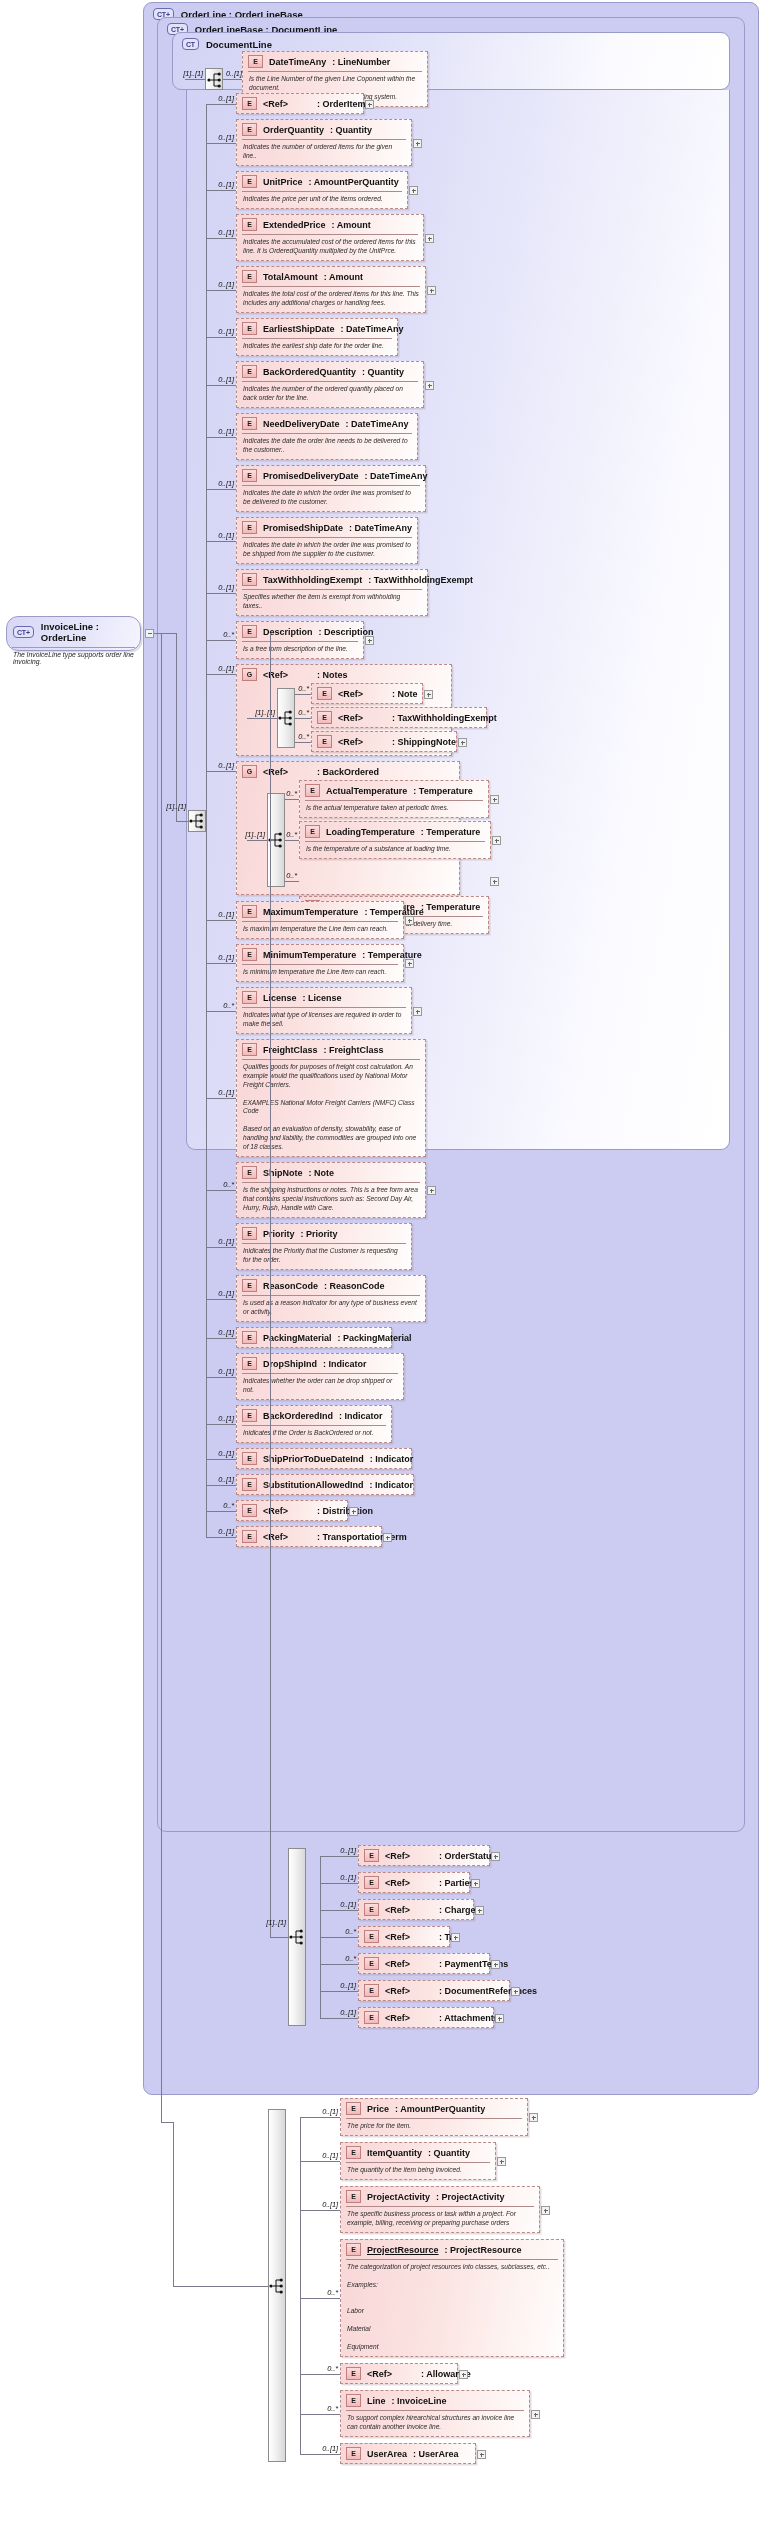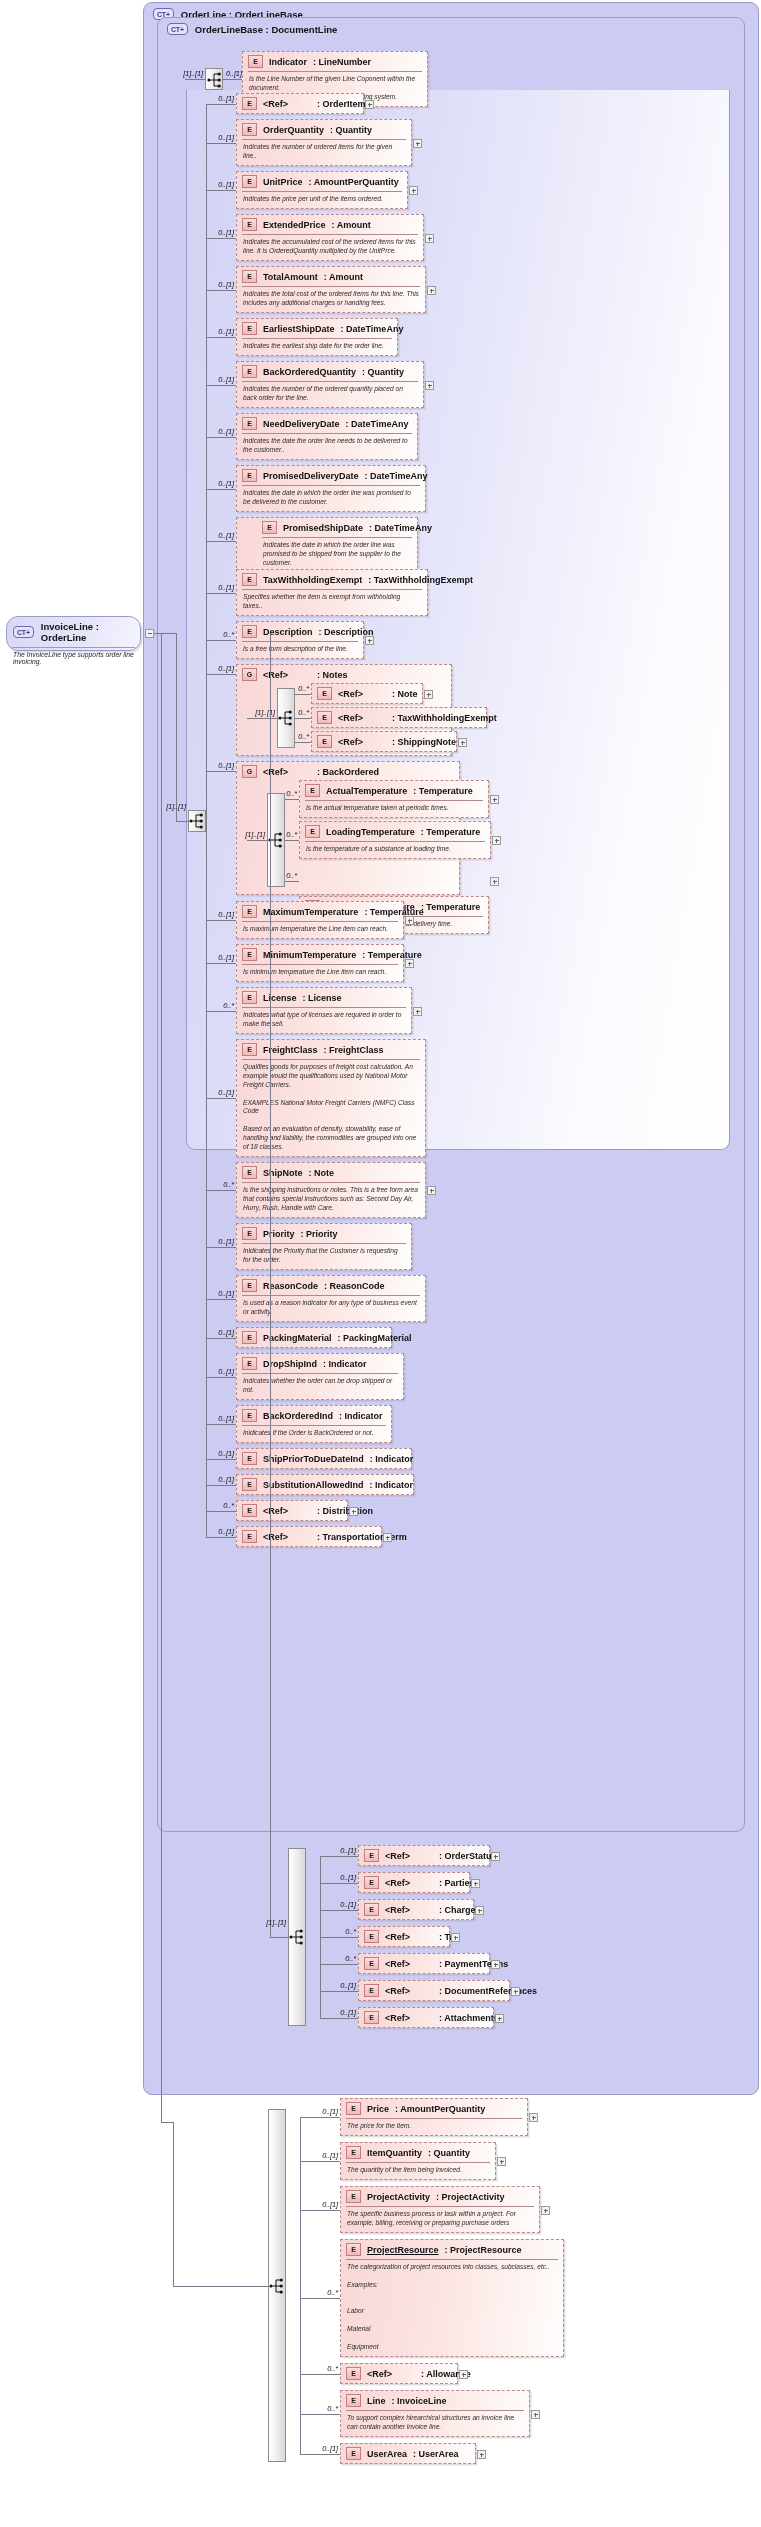--- a/index.html
+++ b/index.html
@@ -141,20 +141,26 @@
     </div>
   </div>
 
   <div class="ct l2" style="left:157px;top:17px;width:588px;height:1815px;">
     <div class="ct-title">
       <span class="ct-badge">CT+</span>
       <span>OrderLineBase : DocumentLine</span>
     </div>
   </div>
 
+  <div class="ct l3 inner-white" style="left:172px;top:32px;width:558px;height:58px;">
+    <div class="ct-title">
+      <span class="ct-badge">CT</span>
+      <span>DocumentLine</span>
+    </div>
+  </div>
 
   <div class="ct l3 inner-white" style="left:186px;top:90px;width:544px;height:1060px;border-radius:0 0 9px 9px;border-top:none;"></div>
 
   <div class="root" style="left:6px;top:616px;width:135px;height:35px;">
     <div class="root-head">
       <span class="ct-badge">CT+</span>
       <span>InvoiceLine : OrderLine</span>
     </div>
     <div class="root-doc">The InvoiceLine type supports order line invoicing.</div>
   </div>
@@ -162,21 +168,21 @@
 
   <div class="ln lnh" style="left:154px;top:633px;width:8px;"></div>
   <div class="ln lnv" style="left:161px;top:633px;height:1490px;"></div>
   <div class="ln lnh" style="left:161px;top:633px;width:12px;"></div>
   <div class="ln lnh" style="left:161px;top:2122px;width:12px;"></div>
 
   <div id="gen">
       <div class="node" style="left: 242px; top: 51px; width: 186px;">
         <div class="node-head">
           <span class="e-badge">E</span>
-          <span class="node-name" style="min-width: auto;">Indicator</span>
+          <span class="node-name" style="min-width: auto;">DateTimeAny</span>
           <span class="node-type">: LineNumber</span>
         </div>
         <div class="node-doc">Is the Line Number of the given Line Coponent within the document.
 LineNumbers are assigned by the sending system.</div>
       </div>
       <div class="seq" style="left: 205px; top: 68px; width: 18px; height: 22px;"><svg width="18" height="22">
           <circle cx="3" cy="11" r="1.6" fill="#111"></circle>
           <path d="M4.6 11 H8 M8 5 V17 M8 5 H12 M8 11 H12 M8 17 H12" stroke="#111" stroke-width="1" fill="none"></path>
           <circle cx="13.2" cy="5" r="1.6" fill="#111"></circle>
           <circle cx="13.2" cy="11" r="1.6" fill="#111"></circle>
@@ -275,21 +281,21 @@
       <div class="node" style="left: 236px; top: 465px; width: 190px;">
         <div class="node-head">
           <span class="e-badge">E</span>
           <span class="node-name" style="min-width: auto;">PromisedDeliveryDate</span>
           <span class="node-type">: DateTimeAny</span>
         </div>
         <div class="node-doc">Indicates the date in which the order line was promised to be delivered to the customer.</div>
       </div>
       <div class="ln lnh" style="left: 206px; top: 489px; width: 30px; height: 1px;"></div>
       <div class="card" style="top: 479px; left: auto; right: 527px;">0..[1]</div>
-      <div class="node" style="left: 236px; top: 517px; width: 182px; padding-left: 20px;">
+      <div class="node" style="left: 236px; top: 517px; width: 182px;">
         <div class="node-head">
           <span class="e-badge">E</span>
           <span class="node-name" style="min-width: auto;">PromisedShipDate</span>
           <span class="node-type">: DateTimeAny</span>
         </div>
         <div class="node-doc">Indicates the date in which the order line was promised to be shipped from the supplier to the customer.</div>
       </div>
       <div class="ln lnh" style="left: 206px; top: 541px; width: 30px; height: 1px;"></div>
       <div class="card" style="top: 531px; left: auto; right: 527px;">0..[1]</div>
       <div class="node" style="left: 236px; top: 569px; width: 192px;">

